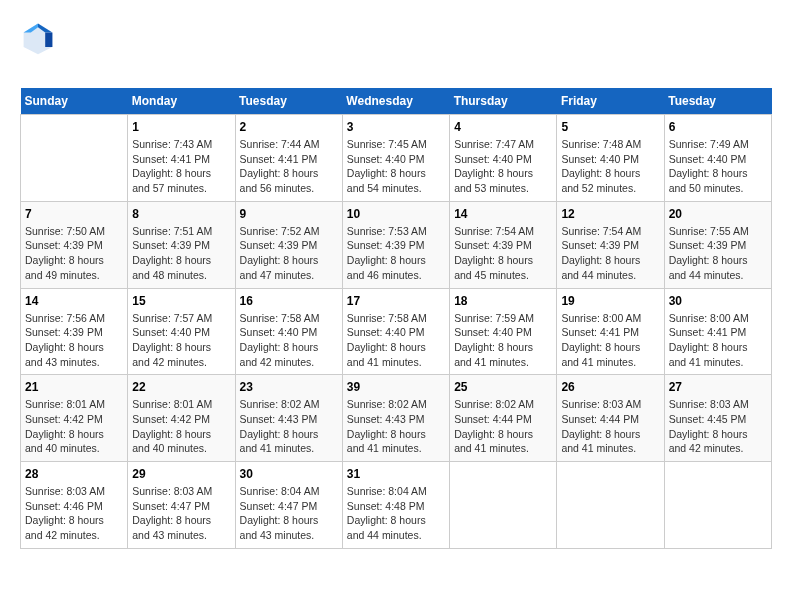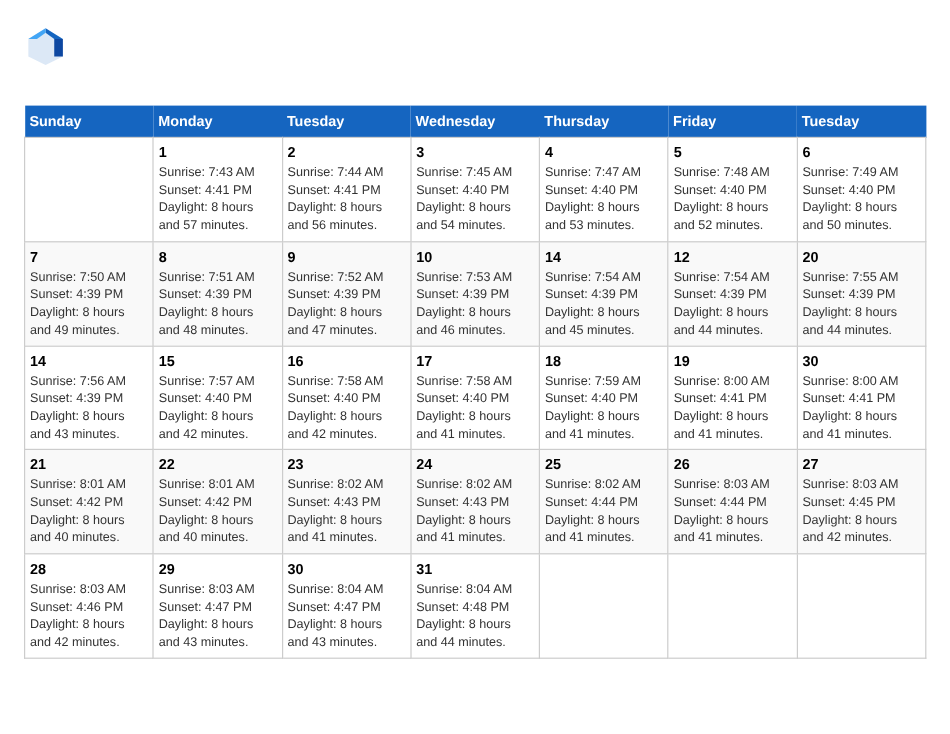--- a/index.html
+++ b/index.html
@@ -215,21 +215,21 @@
         </td>
         <td>
           <span class="day-num">22</span>
           <div class="cell-content">Sunrise: 8:01 AM<br>Sunset: 4:42 PM<br>Daylight: 8 hours and 40 minutes.</div>
         </td>
         <td>
           <span class="day-num">23</span>
           <div class="cell-content">Sunrise: 8:02 AM<br>Sunset: 4:43 PM<br>Daylight: 8 hours and 41 minutes.</div>
         </td>
         <td>
-          <span class="day-num">24</span>
+          <span class="day-num">39</span>
           <div class="cell-content">Sunrise: 8:02 AM<br>Sunset: 4:43 PM<br>Daylight: 8 hours and 41 minutes.</div>
         </td>
         <td>
           <span class="day-num">25</span>
           <div class="cell-content">Sunrise: 8:02 AM<br>Sunset: 4:44 PM<br>Daylight: 8 hours and 41 minutes.</div>
         </td>
         <td>
           <span class="day-num">26</span>
           <div class="cell-content">Sunrise: 8:03 AM<br>Sunset: 4:44 PM<br>Daylight: 8 hours and 41 minutes.</div>
         </td>

